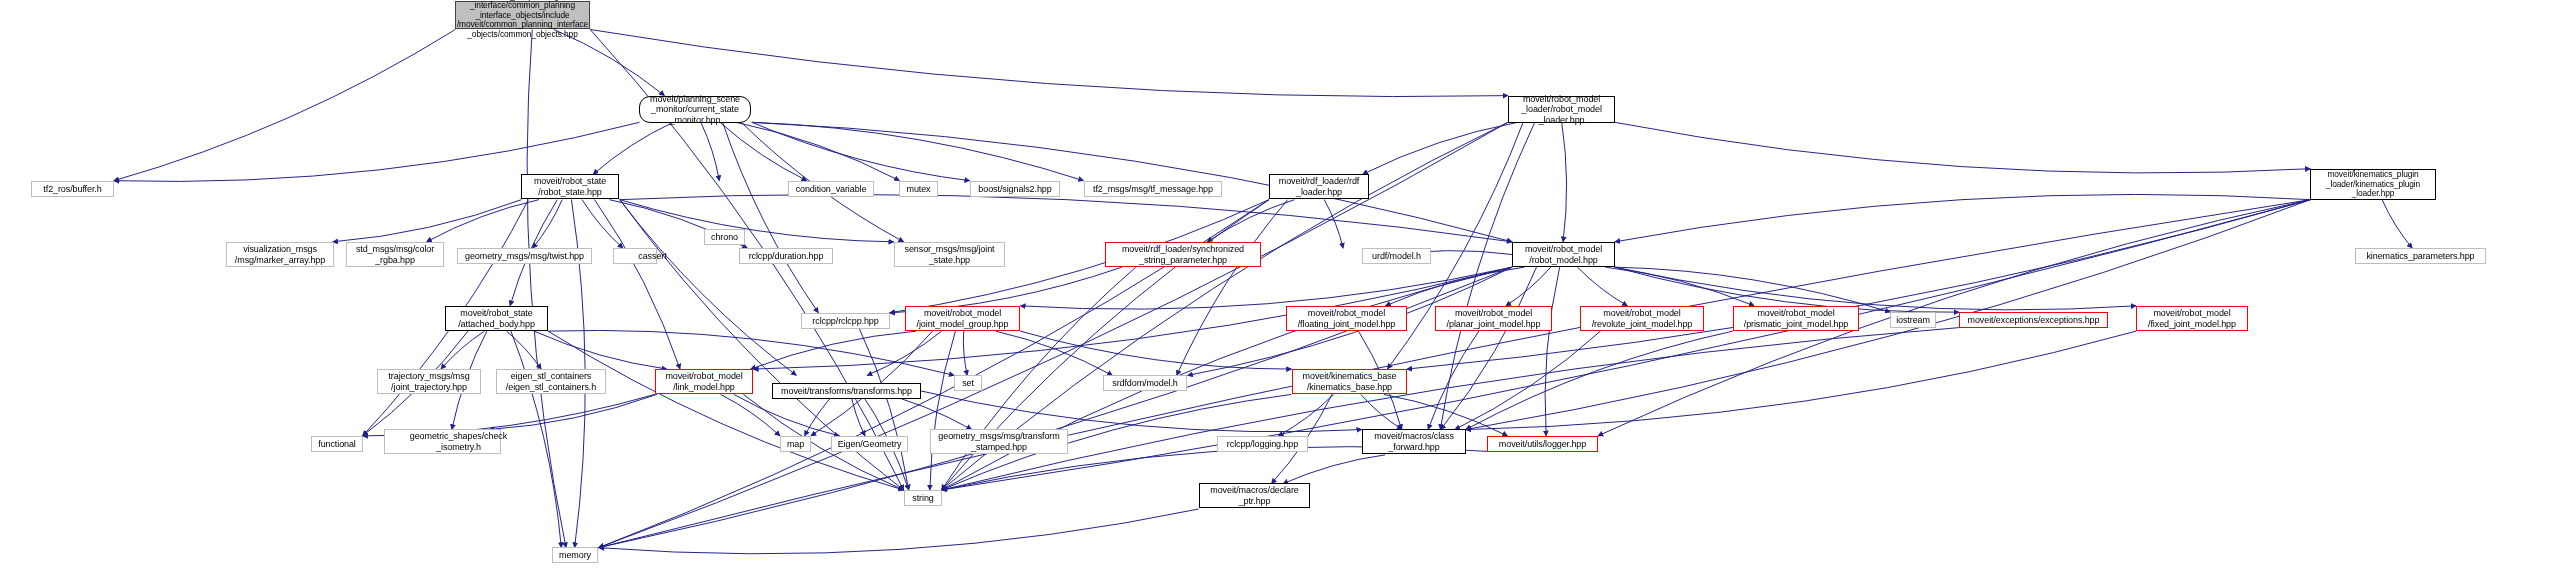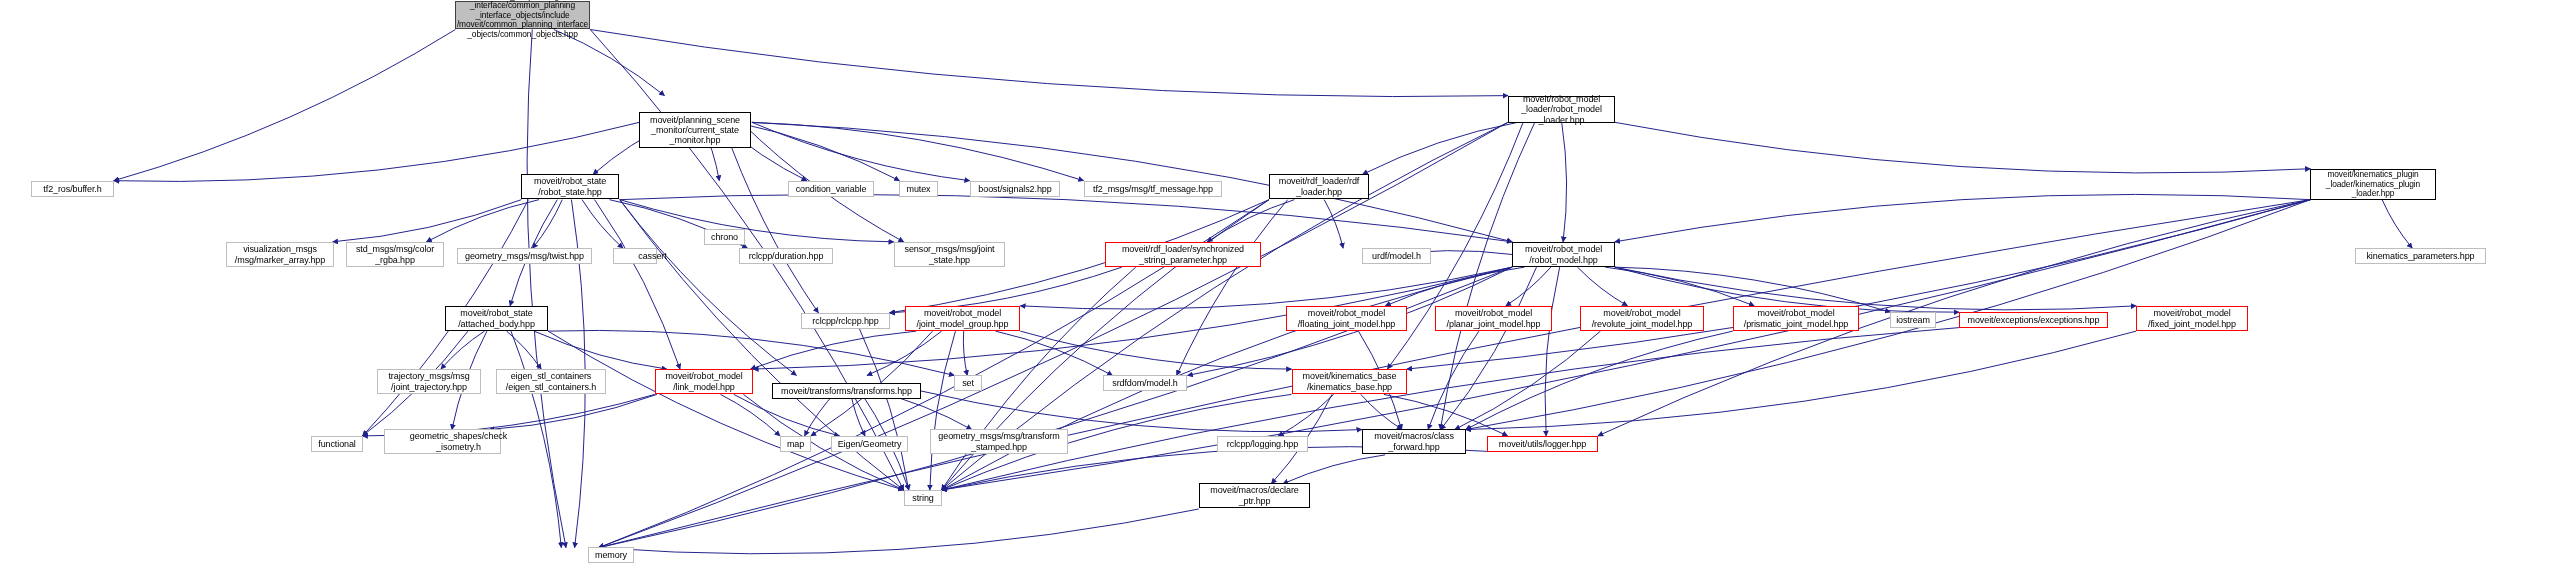--- a/index.html
+++ b/index.html
@@ -164,21 +164,21 @@
         <path d="M 2116 642 Q 1724.15 615.18 1340 697" fill="none" stroke="#20208a" stroke-width="1.4" marker-end="url(#arrow)"></path>
         <path d="M 1222.8 467 Q 1274.1 577.072 1293.2 697" fill="none" stroke="#20208a" stroke-width="1.4" marker-end="url(#arrow)"></path>
       </g>
   </svg>
   <div id="nodes-layer">
       <div class="node root" style="left: 455px; top: 1.4px; width: 135px; height: 28px; font-size: 8.4px;">moveit_ros/planning
 _interface/common_planning
 _interface_objects/include
 /moveit/common_planning_interface
 _objects/common_objects.hpp</div>
-      <div class="node hdr" style="left: 639px; top: 112px; width: 112px; height: 36px;">moveit/planning_scene
+      <div class="node hdr" style="left: 639px; top: 96px; width: 112px; height: 27px; border-radius: 11px;">moveit/planning_scene
 _monitor/current_state
 _monitor.hpp</div>
       <div class="node hdr" style="left: 1508px; top: 96px; width: 107px; height: 27px;">moveit/robot_model
 _loader/robot_model
 _loader.hpp</div>
       <div class="node plain" style="left: 31px; top: 181px; width: 83px; height: 15.5px;">tf2_ros/buffer.h</div>
       <div class="node hdr" style="left: 521px; top: 174px; width: 98px; height: 25px;">moveit/robot_state
 /robot_state.hpp</div>
       <div class="node plain" style="left: 704px; top: 181px; width: 41px; height: 15.5px; margin-top: 48px;">chrono</div>
       <div class="node plain" style="left: 788px; top: 181px; width: 86px; height: 15.5px;">condition_variable</div>
@@ -240,16 +240,16 @@
       <div class="node plain" style="left: 831px; top: 436px; width: 77px; height: 15.5px;">Eigen/Geometry</div>
       <div class="node plain" style="left: 930px; top: 429px; width: 138px; height: 25px;">geometry_msgs/msg/transform
 _stamped.hpp</div>
       <div class="node plain" style="left: 1217px; top: 436px; width: 91px; height: 15.5px;">rclcpp/logging.hpp</div>
       <div class="node hdr" style="left: 1362px; top: 429px; width: 104px; height: 25px;">moveit/macros/class
 _forward.hpp</div>
       <div class="node red" style="left: 1487px; top: 436px; width: 111px; height: 15.5px;">moveit/utils/logger.hpp</div>
       <div class="node plain" style="left: 904px; top: 490px; width: 38px; height: 15.5px;">string</div>
       <div class="node hdr" style="left: 1199px; top: 483px; width: 111px; height: 25px;">moveit/macros/declare
 _ptr.hpp</div>
-      <div class="node plain" style="left: 552px; top: 547px; width: 46px; height: 15.5px; margin-left: 36px;">memory</div>
+      <div class="node plain" style="left: 552px; top: 547px; width: 46px; height: 15.5px;">memory</div>
     </div>
 </div>
 
 
 </body></html>

